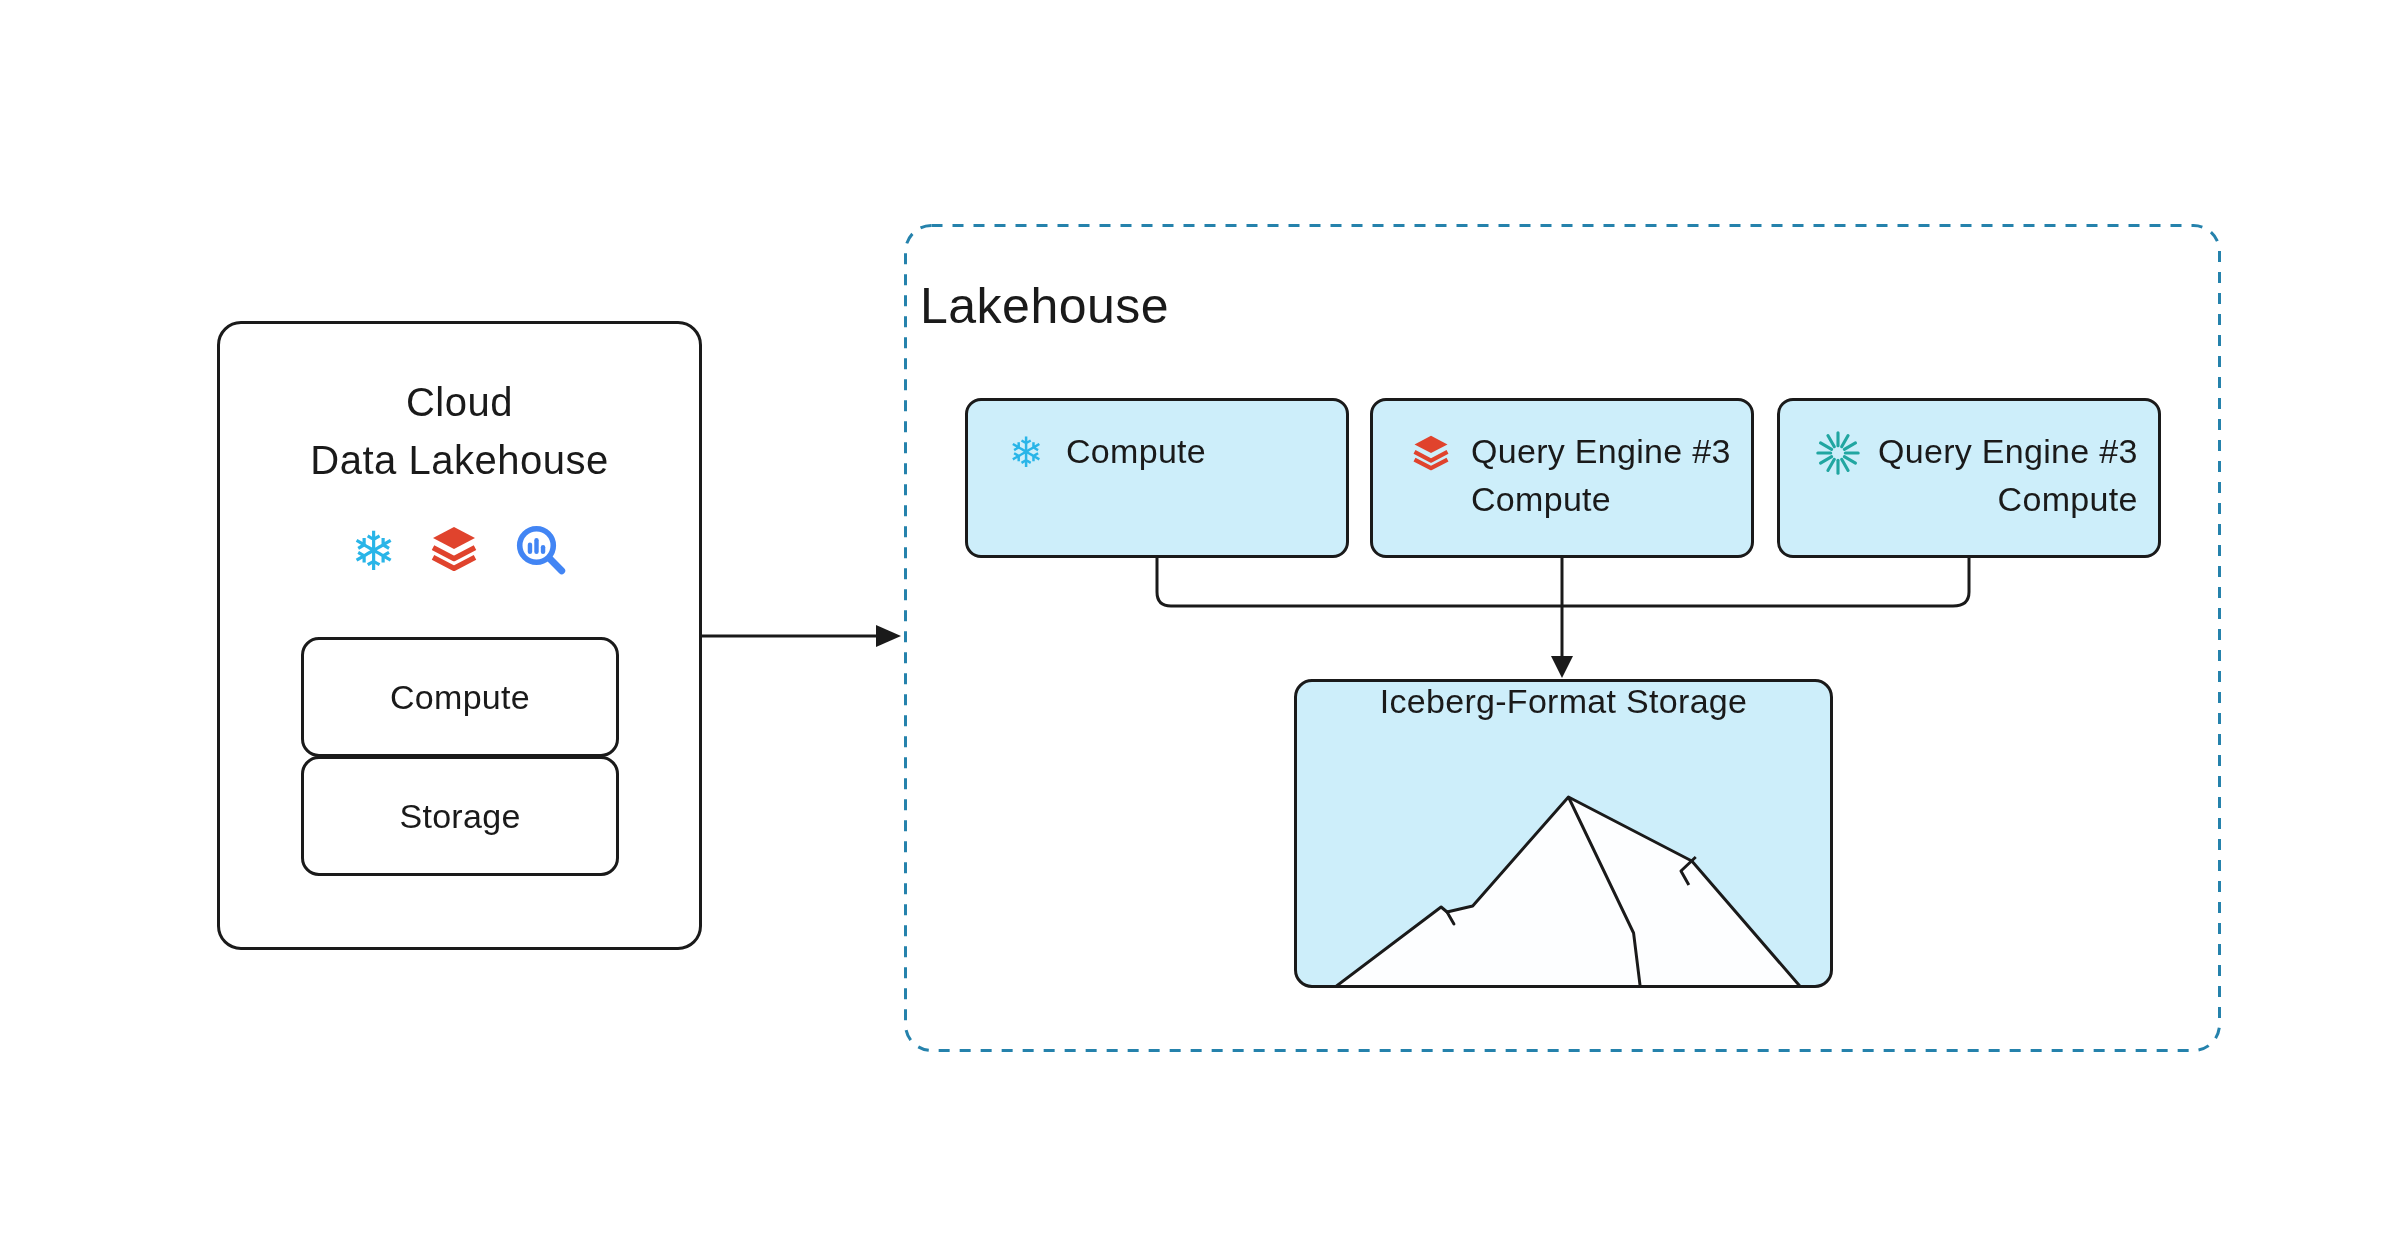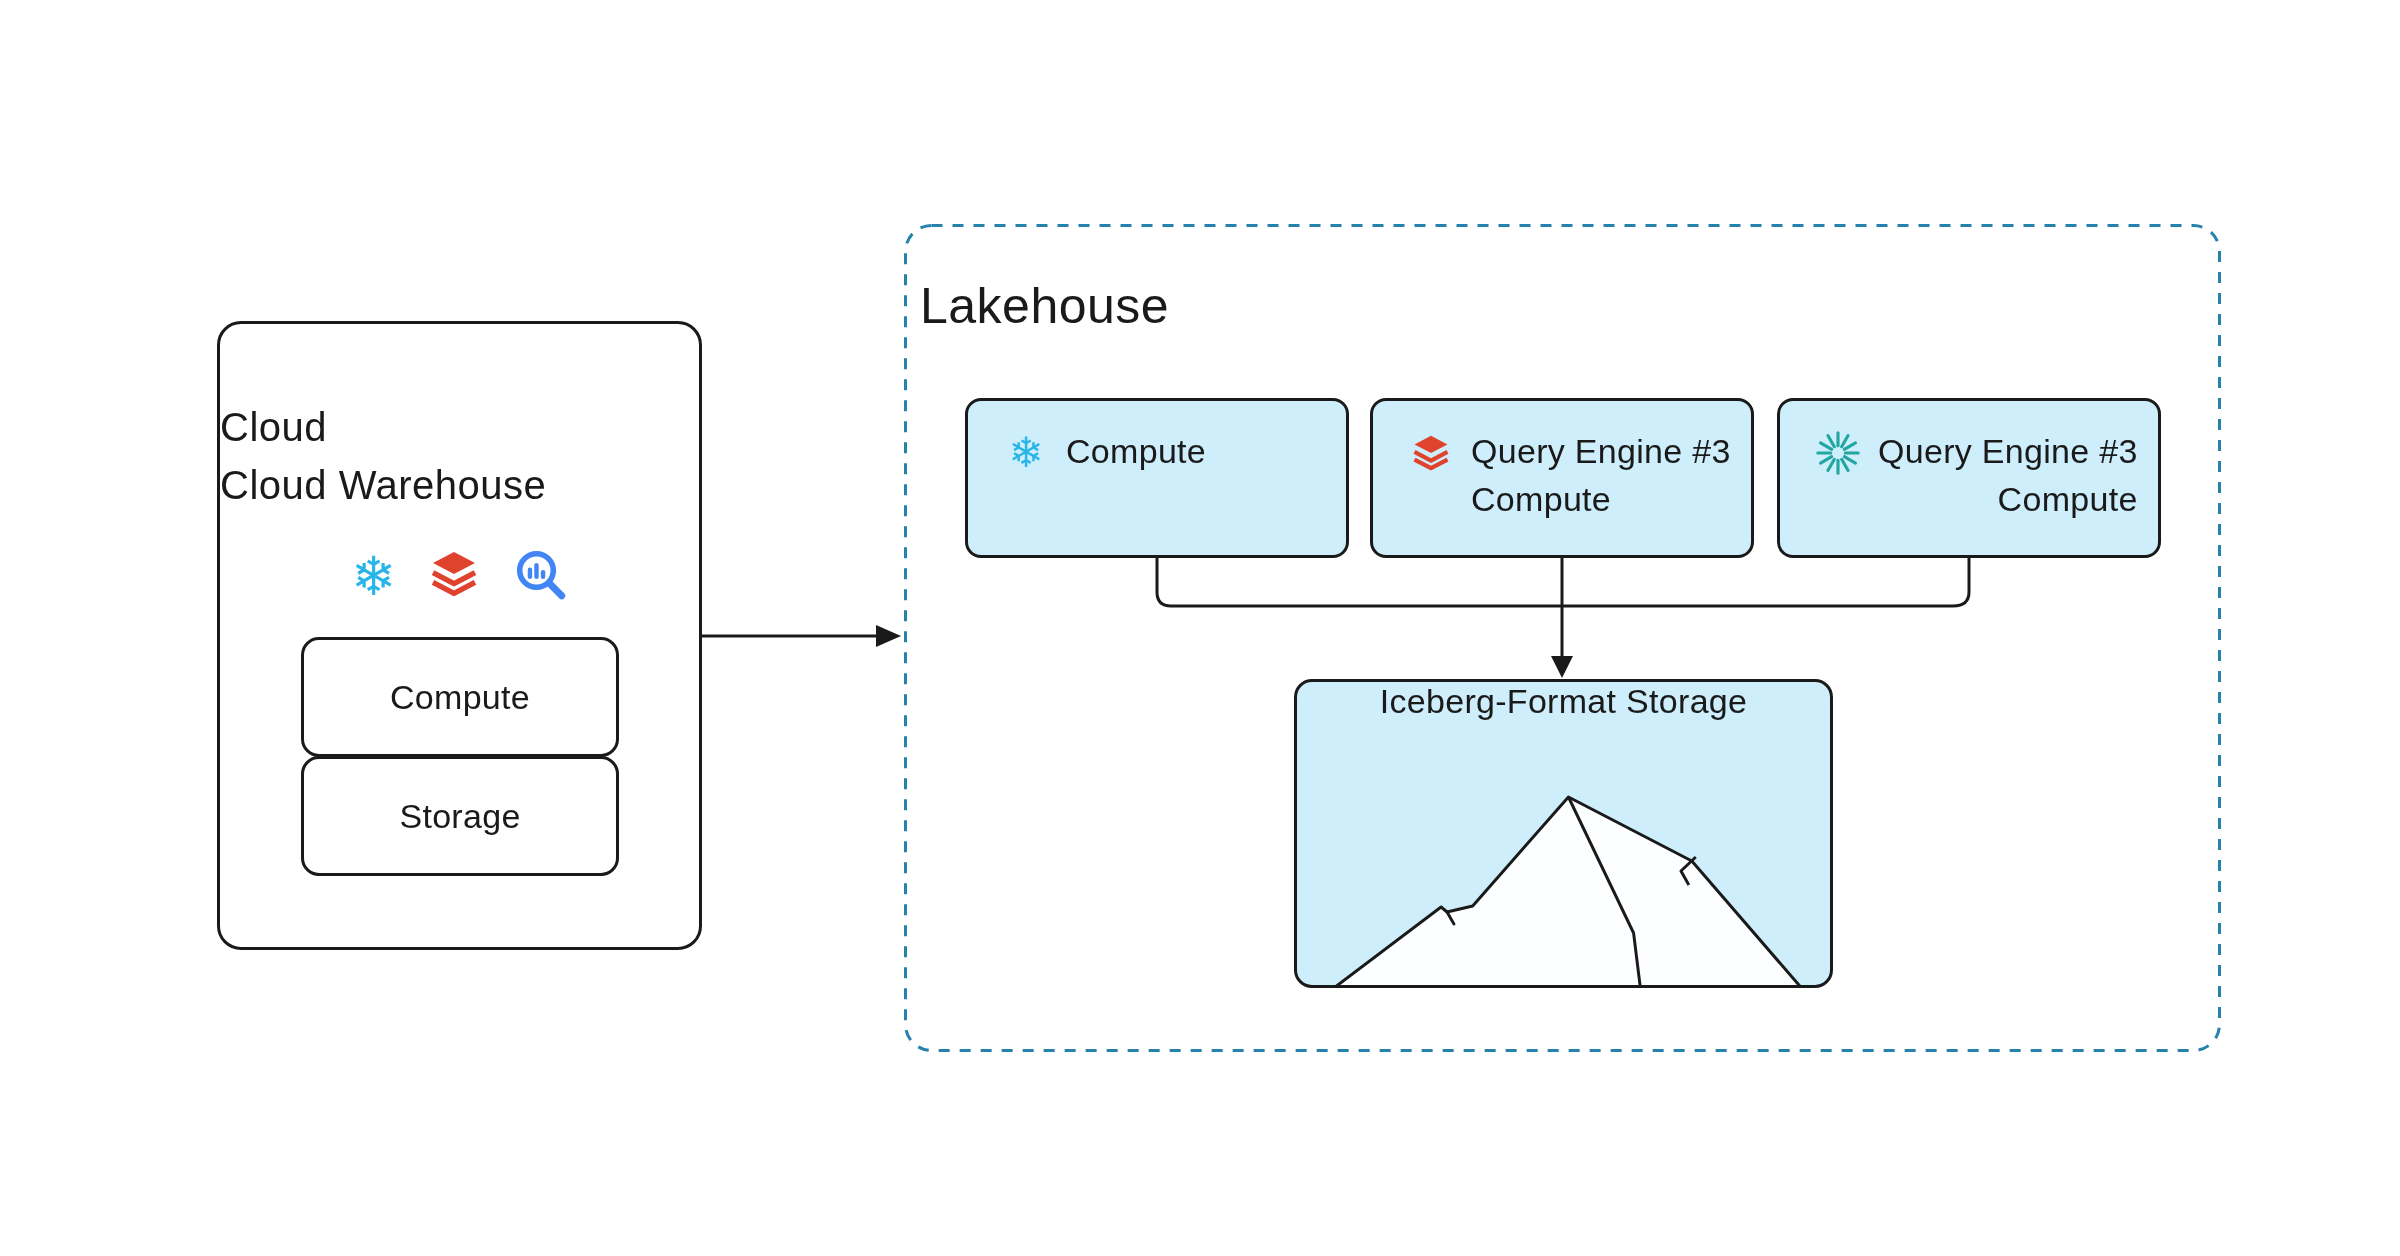--- a/index.html
+++ b/index.html
@@ -13,21 +13,21 @@
   .canvas { position: relative; width: 2400px; height: 1256px; }
 
   
   .overlay { position: absolute; left: 0; top: 0; width: 2400px; height: 1256px; pointer-events: none; }
 
   
   .cdw {
     position: absolute; left: 217px; top: 321px; width: 485px; height: 629px;
     background: #ffffff; border: 3px solid #1a1a1a; border-radius: 24px;
   }
-  .cdw-title { margin-top: 74px; font-size: 40px; line-height: 58px; font-weight: 500; letter-spacing: 0.5px; }
+  .cdw-title { margin-top: 49px; text-align: center; font-size: 40px; line-height: 58px; font-weight: 500; letter-spacing: 0.5px; }
   .cdw-icons { display: flex; justify-content: center; align-items: center; gap: 30px; margin-top: 30px; height: 64px; }
   .glyph-snowflake { color: #29B5E8; font-size: 54px; line-height: 1; }
   .inner-box {
     position: absolute; left: 81px; width: 318px; height: 120px;
     border: 3px solid #1a1a1a; border-radius: 18px; background: #ffffff;
     display: flex; align-items: center; justify-content: center;
     font-size: 34px; letter-spacing: 0.3px;
   }
   .inner-box.compute { top: 313px; }
   .inner-box.storage { top: 432px; }
@@ -74,21 +74,21 @@
     <g>
       <path d="M 1157 558 L 1157 592 Q 1157 606 1171 606 L 1953 606 Q 1969 606 1969 592 L 1969 558" fill="none" stroke="#1a1a1a" stroke-width="3"></path>
       <line x1="1562" y1="558" x2="1562" y2="660" stroke="#1a1a1a" stroke-width="3"></line>
       <polygon points="1562,678 1551,656 1573,656" fill="#1a1a1a"></polygon>
     </g>
   </svg>
 
   <div class="cdw">
     <div class="cdw-title">
       <div>Cloud</div>
-      <div>Cloud Warehouse</div>
+      <div>Data Lakehouse</div>
     </div>
     <div class="cdw-icons">
       <span class="glyph-snowflake">❄</span>
       <span>
         <svg width="56" height="56" viewBox="0 0 24 24" xmlns="http://www.w3.org/2000/svg">
           <path d="M12 2.6 L21 7.3 12 12 3 7.3 Z" fill="#E0432D"></path>
           <path d="M3 11.4 L12 16.1 21 11.4" fill="none" stroke="#E0432D" stroke-width="2.3" stroke-linejoin="round"></path>
           <path d="M3 15.6 L12 20.3 21 15.6" fill="none" stroke="#E0432D" stroke-width="2.3" stroke-linejoin="round"></path>
         </svg>
       </span>

